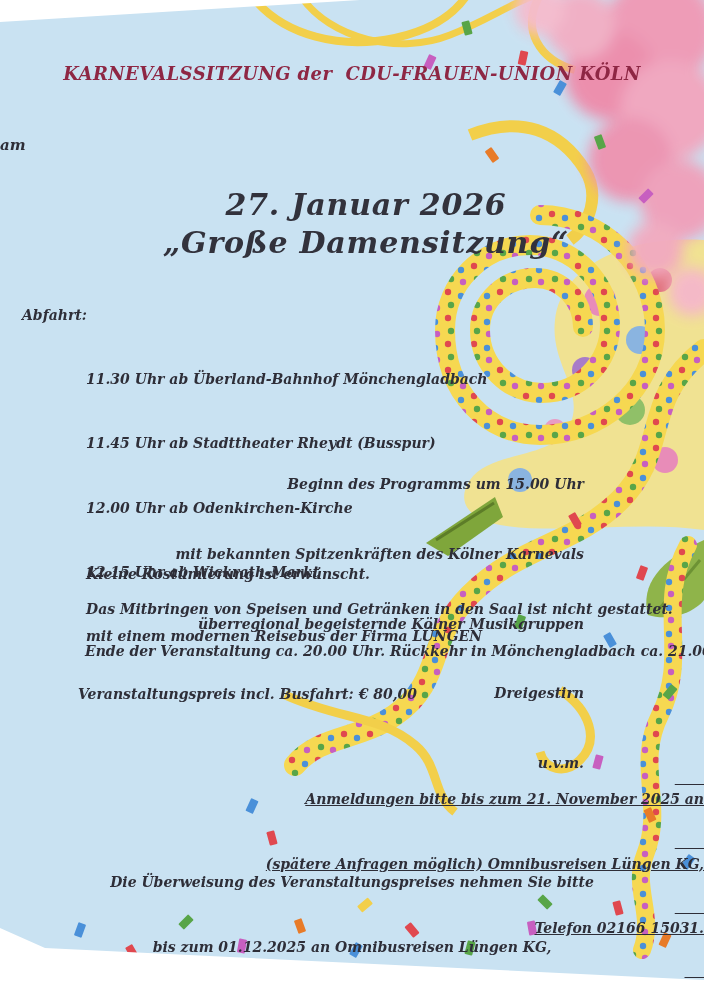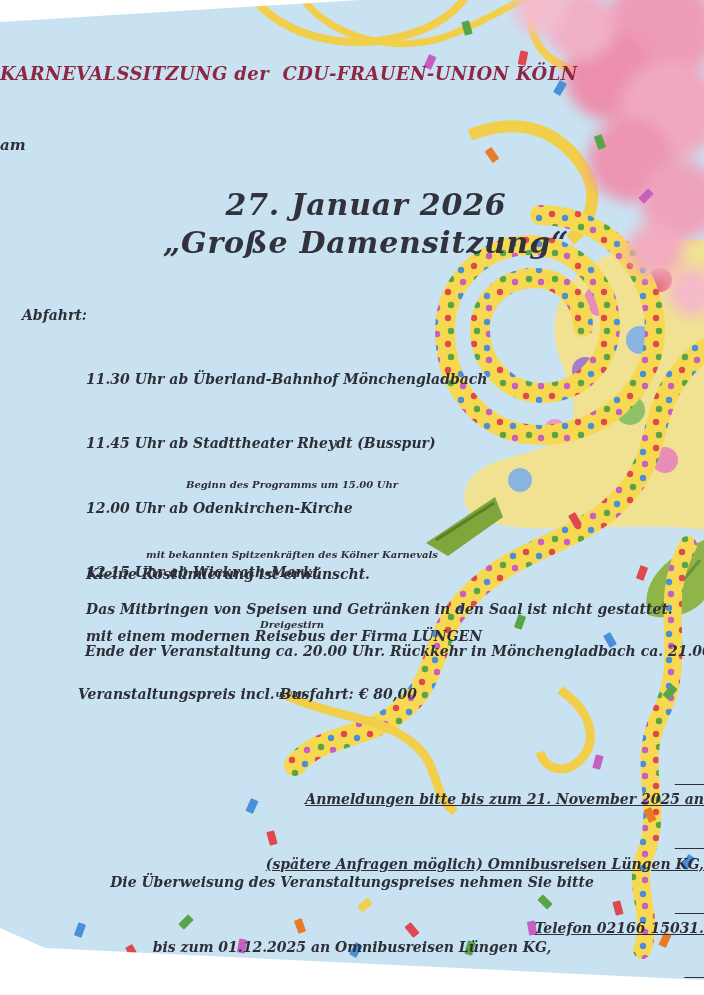--- a/index.html
+++ b/index.html
@@ -21,21 +21,21 @@
     position: absolute;
     inset: 0;
     z-index: 0;
   }
 
   .textlayer { position: absolute; inset: 0; z-index: 1; }
 
   .t { position: absolute; white-space: pre; }
 
   .heading {
-    left: 0; width: 704px; text-align: left;
+    left: 0; width: 704px; text-align: center;
     font-size: 18px; letter-spacing: 0.4px;
     color: var(--heading-color, #8e2744);
   }
   .am { left: 0; width: 704px; text-align: left; font-size: 15px; }
   .big {
     left: 0; width: 704px; text-align: center;
     font-size: 30px; letter-spacing: 0.8px;
     color: #32323c;
     padding-left: 28px;
   }
@@ -43,21 +43,21 @@
   .body-text { font-size: 14px; }
 
   .dep-block {
     position: absolute; left: 86px; top: 305px;
     font-size: 14px; line-height: 21.4px; white-space: pre;
   }
   .dep-label { position: absolute; left: -64px; top: 0; }
 
   .program-block {
     position: absolute; left: 0; top: 427px; width: 584px;
-    text-align: center; font-size: 10px; line-height: 23.2px; white-space: pre;
+    text-align: right; font-size: 14px; line-height: 23.2px; white-space: pre;
   }
 
   .reg-block {
     position: absolute; left: 78px; top: 746px; width: 626px;
     text-align: right; font-size: 14px; line-height: 21.5px; white-space: pre; text-decoration: underline;
   }
 
   .pay-block {
     position: absolute; left: 0; top: 829px; width: 704px;
     text-align: center; font-size: 14px; line-height: 21.6px; white-space: pre;
@@ -183,20 +183,21 @@
       <div>11.30 Uhr ab Überland-Bahnhof Mönchengladbach</div>
       <div>11.45 Uhr ab Stadttheater Rheydt (Busspur)</div>
       <div>12.00 Uhr ab Odenkirchen-Kirche</div>
       <div>12.15 Uhr ab Wickrath-Markt</div>
       <div>mit einem modernen Reisebus der Firma LÜNGEN</div>
     </div>
 
     <div class="program-block">
       <div>Beginn des Programms um 15.00 Uhr</div>
       <div>mit bekannten Spitzenkräften des Kölner Karnevals</div>
+      <div>überregional begeisternde Kölner Musikgruppen</div>
       <div>Dreigestirn</div>
       <div>u.v.m.</div>
     </div>
 
     <div class="t body-text" style="left:86px; top:566px">Kleine Kostümierung ist erwünscht.</div>
     <div class="t body-text" style="left:86px; top:601px">Das Mitbringen von Speisen und Getränken in den Saal ist nicht gestattet.</div>
     <div class="t body-text" style="left:85px; top:643px">Ende der Veranstaltung ca. 20.00 Uhr. Rückkehr in Mönchengladbach ca. 21.00 Uhr.</div>
     <div class="t body-text" style="left:78px; top:686px">Veranstaltungspreis incl. Busfahrt: € 80,00</div>
 
     <div class="reg-block">

